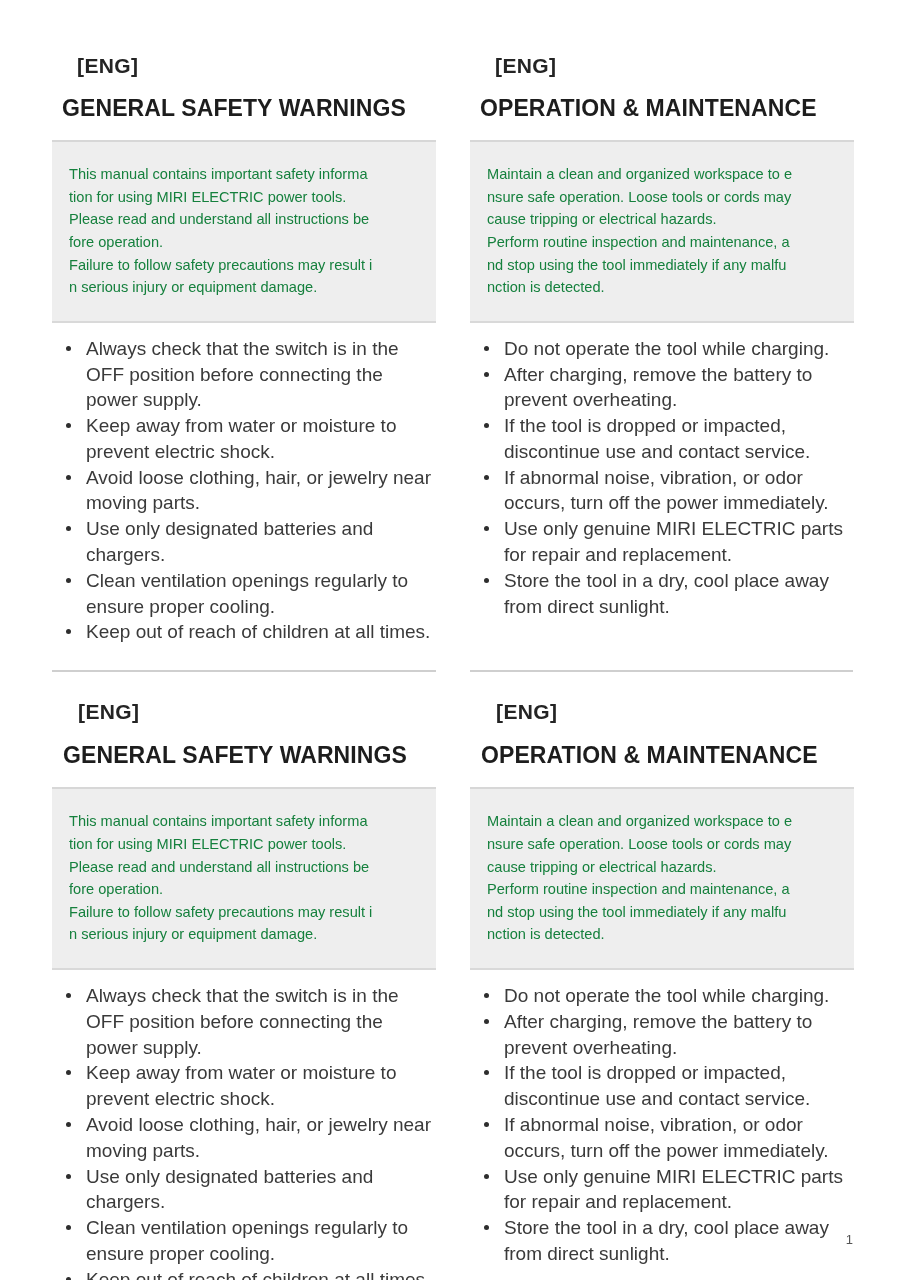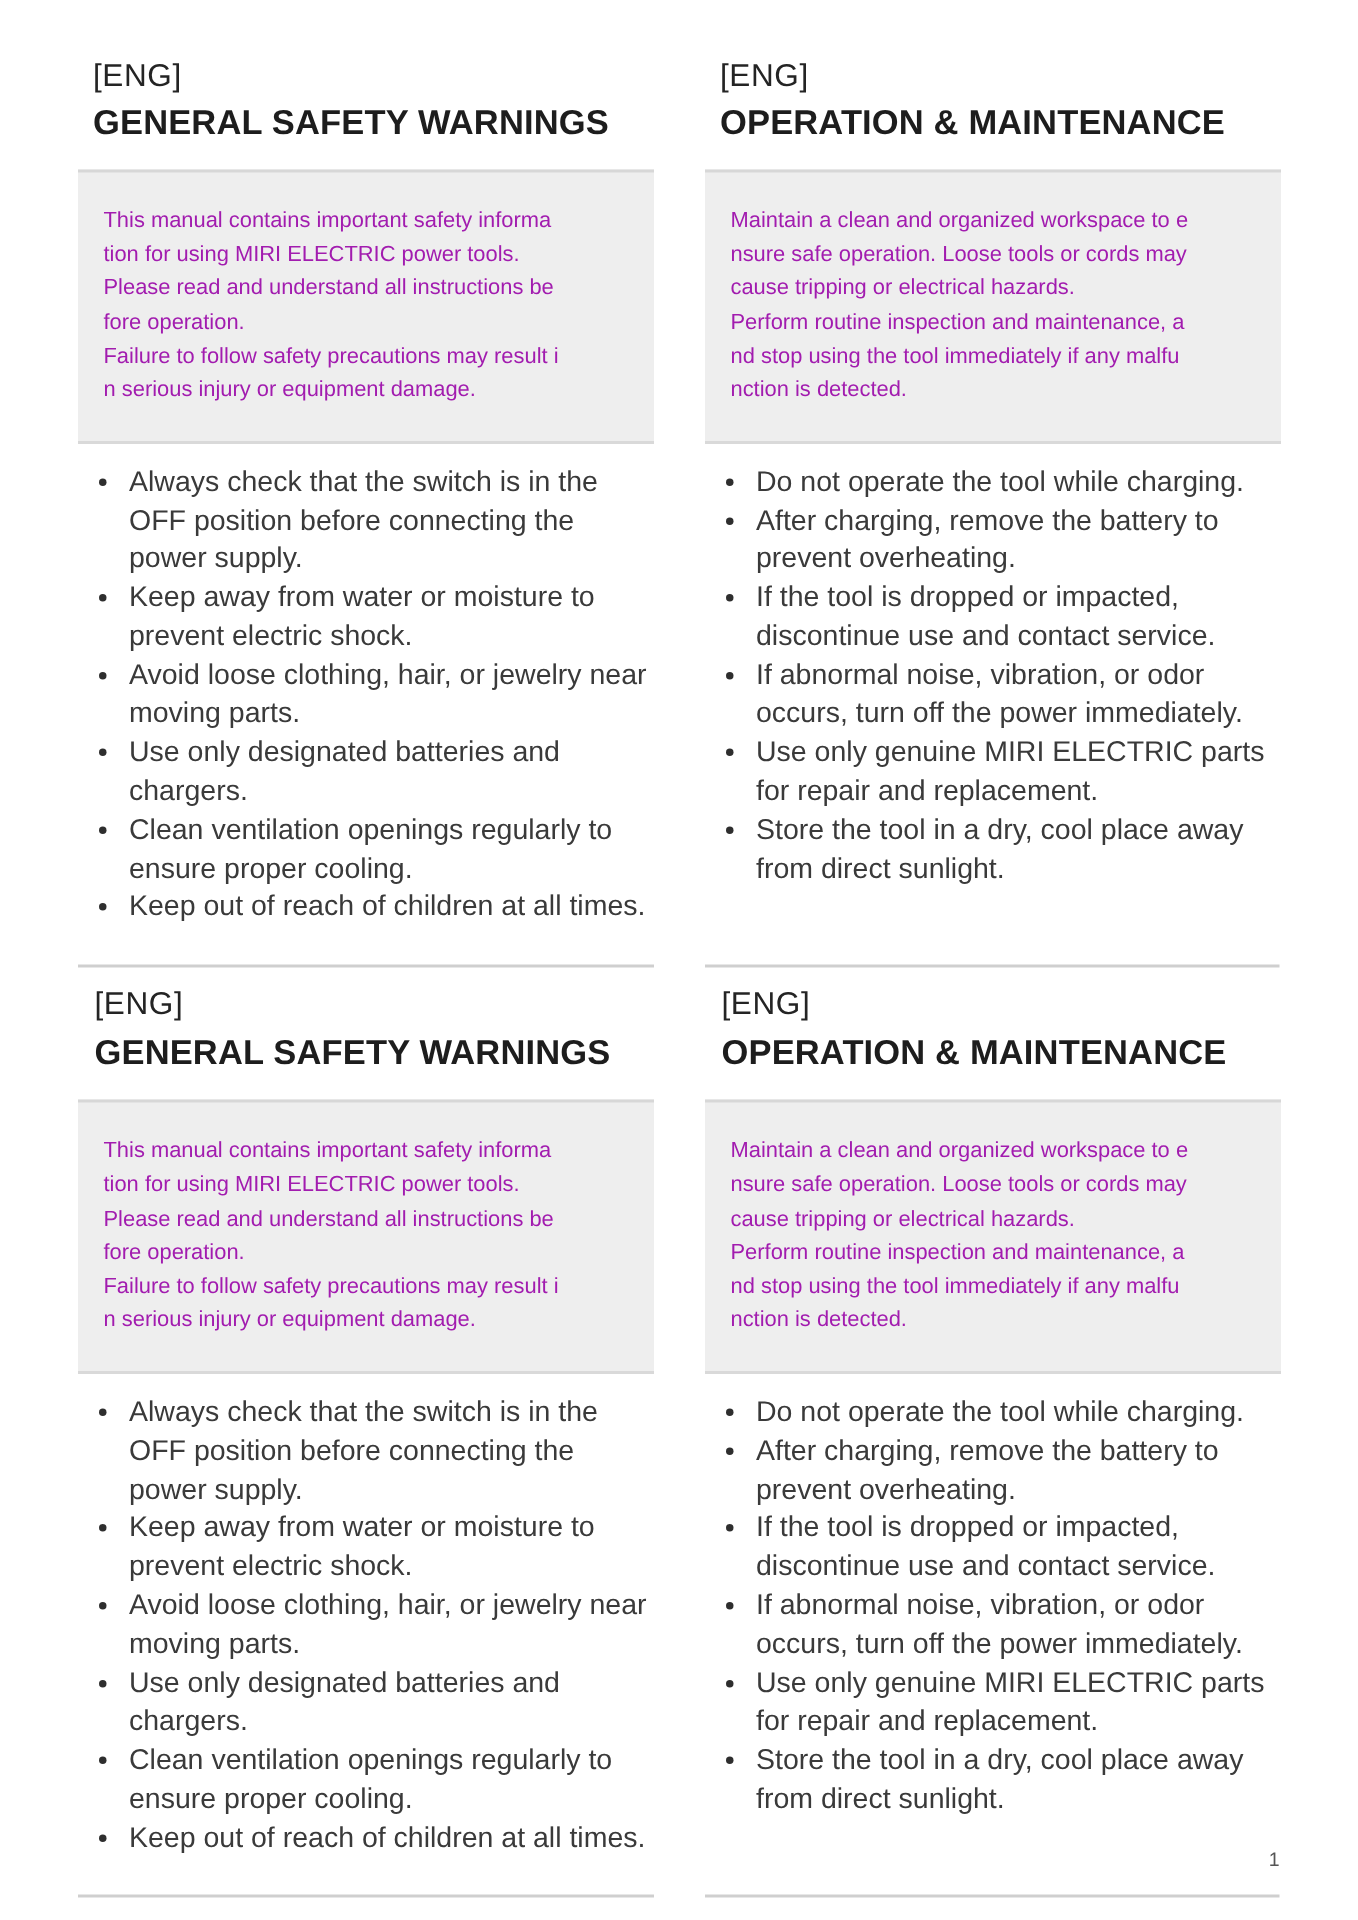--- a/index.html
+++ b/index.html
@@ -49,25 +49,25 @@
   }
 
   
   .heading-group {
     padding: 0 0 0 10px;
   }
   .row-2 .heading-group { padding-left: 11px; }
 
   .eng-tag {
     font-size: 21px;
-    font-weight: 400;
+    font-weight: 700;
     letter-spacing: 0.4px;
     color: #242424;
     line-height: 1.25;
-    margin: 0;
+    margin: 15px;
     white-space: nowrap;
   }
   .section-title {
     font-size: 23px;
     font-weight: 700;
     letter-spacing: 0.1px;
     color: #1d1d1d;
     line-height: 1.3;
     margin: 3px 0 0 0;
     white-space: nowrap;
@@ -79,21 +79,21 @@
     background: #eeeeee;
     border-top: 2px solid #d7d7d7;
     border-bottom: 2px solid #d9d9d9;
     box-sizing: border-box;
     padding: 21px 17px 22px 17px;
     width: 384px;
   }
   .intro-line {
     font-size: 14.6px;
     line-height: 22.6px;
-    color: #a21caf;
+    color: #15803d;
     white-space: pre-wrap;
     margin: 0;
   }
 
   
   .bullet-list {
     list-style: none;
     margin: 13px 0 0 0;
     padding: 0 0 0 12px;
   }

